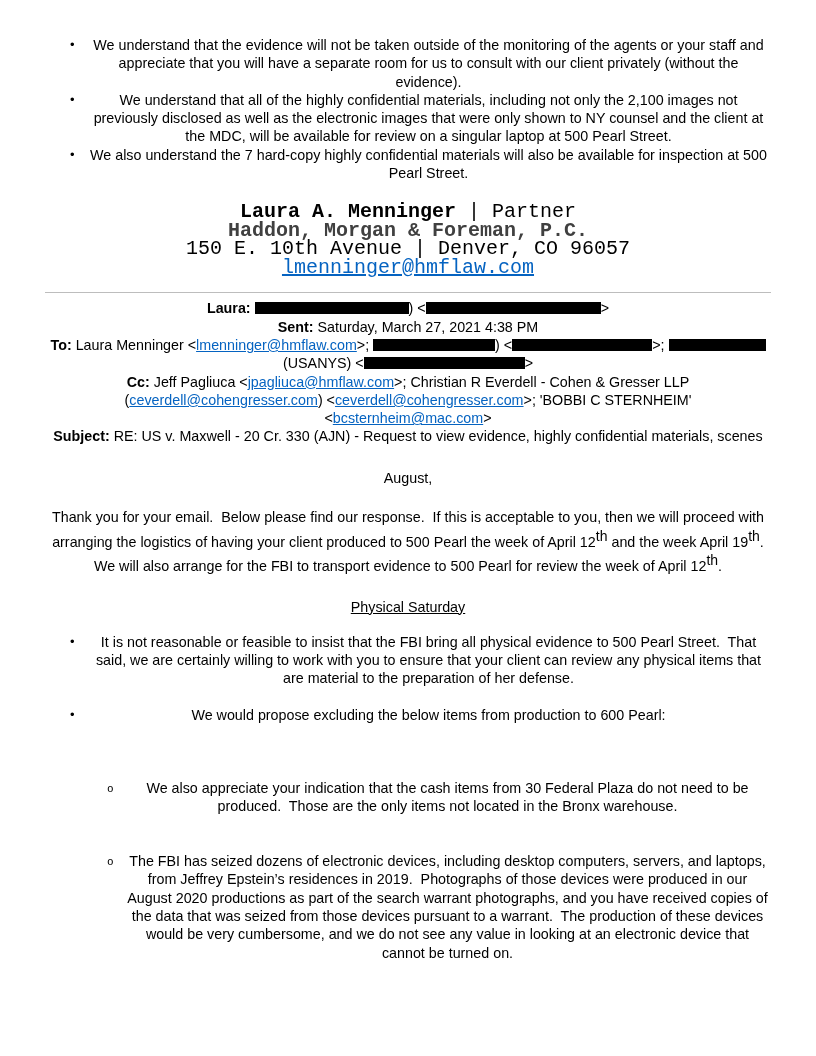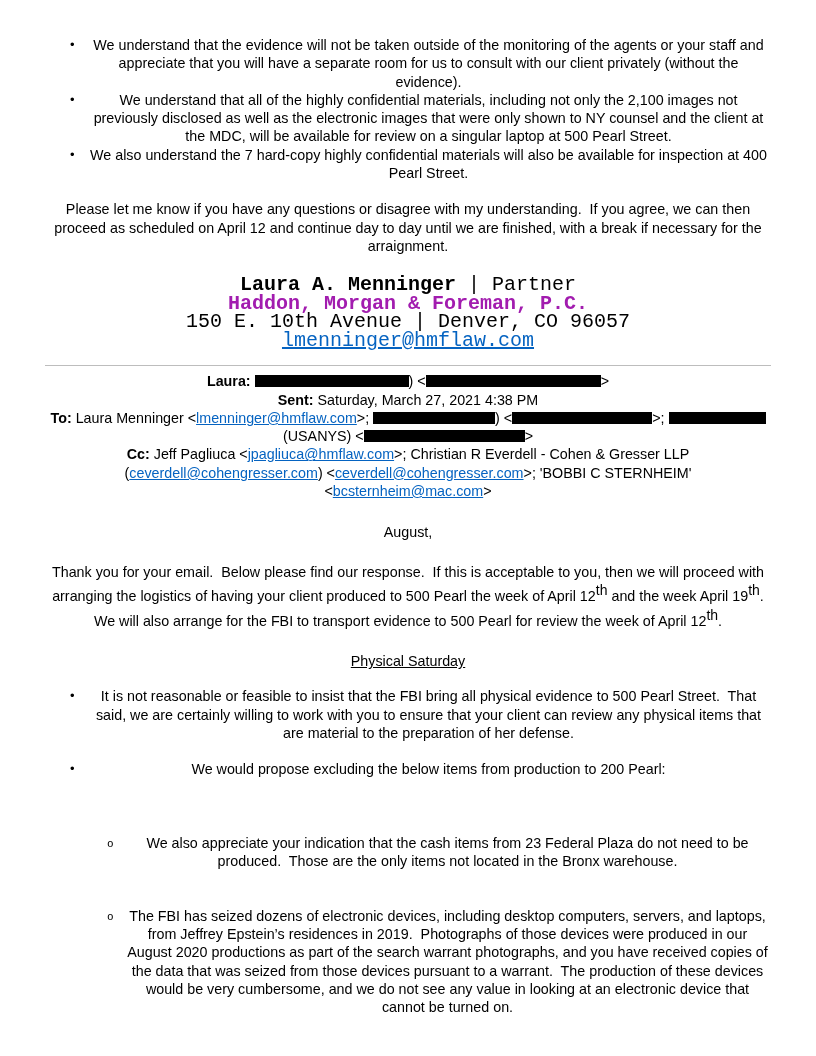--- a/index.html
+++ b/index.html
@@ -83,52 +83,52 @@
   li.spaced { margin-top:18px; }
 </style>
 </head>
 <body>
 
 <div class="page">
 
   <ul class="l1">
     <li>We understand that the evidence will not be taken outside of the monitoring of the agents or your staff and appreciate that you will have a separate room for us to consult with our client privately (without the evidence).</li>
     <li>We understand that all of the highly confidential materials, including not only the 2,100 images not previously disclosed as well as the electronic images that were only shown to NY counsel and the client at the MDC, will be available for review on a singular laptop at 500 Pearl Street.</li>
-    <li>We also understand the 7 hard-copy highly confidential materials will also be available for inspection at 400 Pearl Street.</li>
+    <li>We also understand the 7 hard-copy highly confidential materials will also be available for inspection at 500 Pearl Street.</li>
   </ul>
 
-  <p class="para">Please let me know if you have any questions or disagree with my understanding.  If you agree, we can then proceed as scheduled on April 12 and continue day to day until we are finished, with a break if necessary for the arraignment.</p>
 
   <div class="signature">
     <div><span class="sig-name">Laura A. Menninger</span><span> | </span><span>Partner</span></div>
-    <div class="sig-firm" style="color:#a21caf;">Haddon, Morgan &amp; Foreman, P.C.</div>
+    <div class="sig-firm" style="color:#404040;">Haddon, Morgan &amp; Foreman, P.C.</div>
     <div>150 E. 10th Avenue | Denver, CO 96057</div>
     <div><a class="lnk" style="color:#0563C1;" href="#">lmenninger@hmflaw.com</a></div>
   </div>
 
   <div class="divider"></div>
 
   <div class="hdr">
     <p class="hline"><span class="hlabel">Laura:</span> <span><span class="redact" style="width: 154px; background: rgb(0, 0, 0);"></span>) &lt;<span class="redact" style="width: 175px; background: rgb(0, 0, 0);"></span>&gt;</span></p>
     <p class="hline"><span class="hlabel">Sent:</span> <span>Saturday, March 27, 2021 4:38 PM</span></p>
     <p class="hline"><span class="hlabel">To:</span> <span>Laura Menninger &lt;<a class="lnk" href="#" style="color: rgb(5, 99, 193);">lmenninger@hmflaw.com</a>&gt;; <span class="redact" style="width: 122px; background: rgb(0, 0, 0);"></span>) &lt;<span class="redact" style="width: 140px; background: rgb(0, 0, 0);"></span>&gt;; <span class="redact" style="width: 97px; background: rgb(0, 0, 0);"></span> (USANYS) &lt;<span class="redact" style="width: 161px; background: rgb(0, 0, 0);"></span>&gt;</span></p>
     <p class="hline"><span class="hlabel">Cc:</span> <span>Jeff Pagliuca &lt;<a class="lnk" href="#" style="color: rgb(5, 99, 193);">jpagliuca@hmflaw.com</a>&gt;; Christian R Everdell - Cohen &amp; Gresser LLP (<a class="lnk" href="#" style="color: rgb(5, 99, 193);">ceverdell@cohengresser.com</a>) &lt;<a class="lnk" href="#" style="color: rgb(5, 99, 193);">ceverdell@cohengresser.com</a>&gt;; 'BOBBI C STERNHEIM' &lt;<a class="lnk" href="#" style="color: rgb(5, 99, 193);">bcsternheim@mac.com</a>&gt;</span></p>
+    <p class="hline"><span class="hlabel">Subject:</span> <span>RE: US v. Maxwell - 20 Cr. 330 (AJN) - Request to view evidence, highly confidential materials, scenes</span></p>
   </div>
 
   <p class="salutation">August,</p>
 
   <p class="intro">Thank you for your email.  Below please find our response.  If this is acceptable to you, then we will proceed with arranging the logistics of having your client produced to 500 Pearl the week of April 12<sup>th</sup> and the week April 19<sup>th</sup>.  We will also arrange for the FBI to transport evidence to 500 Pearl for review the week of April 12<sup>th</sup>.</p>
 
   <p class="section-heading">Physical Saturday</p>
 
   <ul class="l1 pe-list">
     <li>It is not reasonable or feasible to insist that the FBI bring all physical evidence to 500 Pearl Street.  That said, we are certainly willing to work with you to ensure that your client can review any physical items that are material to the preparation of her defense.</li>
-    <li class="spaced"><span>We would propose excluding the below items from production to 200 Pearl:</span>
+    <li class="spaced"><span>We would propose excluding the below items from production to 600 Pearl:</span>
       <ul class="l2">
-        <li>We also appreciate your indication that the cash items from 23 Federal Plaza do not need to be produced.  Those are the only items not located in the Bronx warehouse.</li>
+        <li>We also appreciate your indication that the cash items from 30 Federal Plaza do not need to be produced.  Those are the only items not located in the Bronx warehouse.</li>
         <li>The FBI has seized dozens of electronic devices, including desktop computers, servers, and laptops, from Jeffrey Epstein’s residences in 2019.  Photographs of those devices were produced in our August 2020 productions as part of the search warrant photographs, and you have received copies of the data that was seized from those devices pursuant to a warrant.  The production of these devices would be very cumbersome, and we do not see any value in looking at an electronic device that cannot be turned on.</li>
         
         
       </ul>
     </li>
   </ul>
 
 </div>
 
 </body></html>

